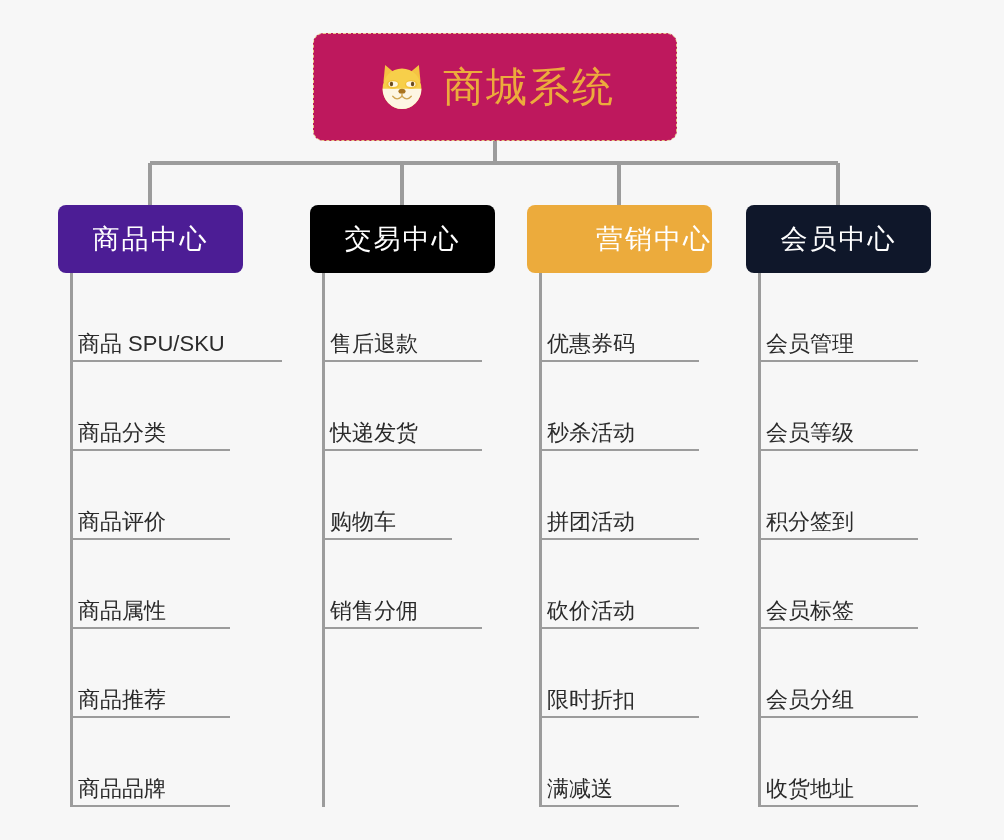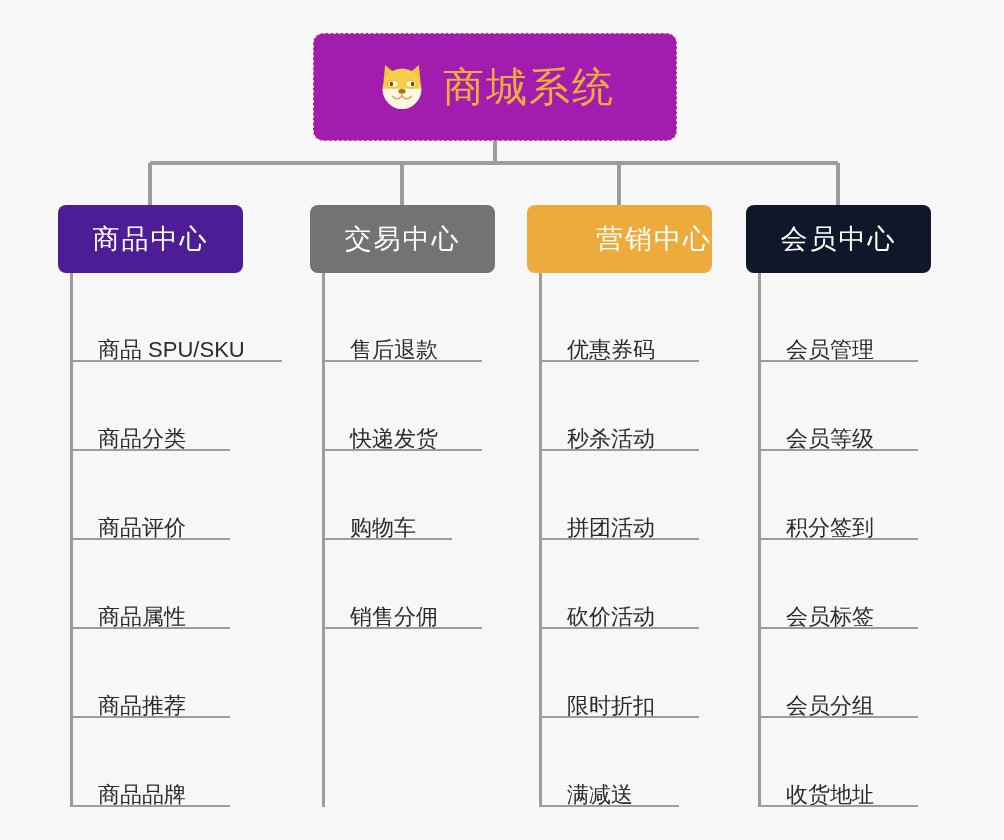--- a/index.html
+++ b/index.html
@@ -88,25 +88,25 @@
     background: #9c9c9c;
   }
   .leaf {
     position: relative;
     height: 89px;
     box-sizing: border-box;
     display: flex;
     align-items: flex-end;
   }
   .leaf-label {
-    margin-left: 40px;
+    margin-left: 20px;
     font-size: 22px;
     color: #2b2b2b;
     line-height: 1.1;
-    padding-bottom: 0;
+    padding-bottom: 6px;
     white-space: nowrap;
   }
   .leaf-rule {
     position: absolute;
     left: 12px;
     bottom: 0;
     height: 2px;
     background: #9c9c9c;
   }
 
@@ -118,21 +118,21 @@
   #branch-2 { left: 527px; }
   #branch-2 .branch-head { width: 185px; }
   #branch-3 { left: 746px; }
   #branch-3 .branch-head { width: 185px; }
 </style>
 </head>
 <body style="background: rgb(247, 247, 247);">
 
 <div id="diagram">
 
-  <div class="root-card" style="background: #a21caf; border-color: rgb(232, 200, 135); justify-content: center;">
+  <div class="root-card" style="background: #be185d; border-color: rgb(232, 200, 135); justify-content: center;">
     <svg class="root-icon" viewBox="0 0 64 64">
 
       <path d="M12 6 L10 26 L24 16 Z" fill="#f5c342"></path>
       <path d="M52 6 L54 26 L40 16 Z" fill="#f5c342"></path>
 
       <ellipse cx="32" cy="34" rx="23" ry="24" fill="#f7cf4a"></ellipse>
 
       <path d="M9 34 a23 24 0 0 0 46 0 z" fill="#fdf6e3"></path>
 
       <ellipse cx="21" cy="29" rx="7.5" ry="5.2" fill="#f3c23a"></ellipse>
@@ -192,21 +192,21 @@
         <span class="leaf-rule" style="width: 160px; background: rgb(156, 156, 156);"></span>
       </div>
       <div class="leaf">
         <span class="leaf-label">商品品牌</span>
         <span class="leaf-rule" style="width: 160px; background: rgb(156, 156, 156);"></span>
       </div>
     </div>
   </div>
 
   <div class="branch" id="branch-1">
-    <div class="branch-head" style="background: #737373; font-family: Liberation Serif, serif;">
+    <div class="branch-head" style="background: #000000; font-family: Liberation Serif, serif;">
       <span>交易中心</span>
     </div>
     <div class="branch-body">
       <div class="spine" style="height: 534px; background: rgb(156, 156, 156);"></div>
       <div class="leaf">
         <span class="leaf-label">售后退款</span>
         <span class="leaf-rule" style="width: 160px; background: rgb(156, 156, 156);"></span>
       </div>
       <div class="leaf">
         <span class="leaf-label">快递发货</span>

